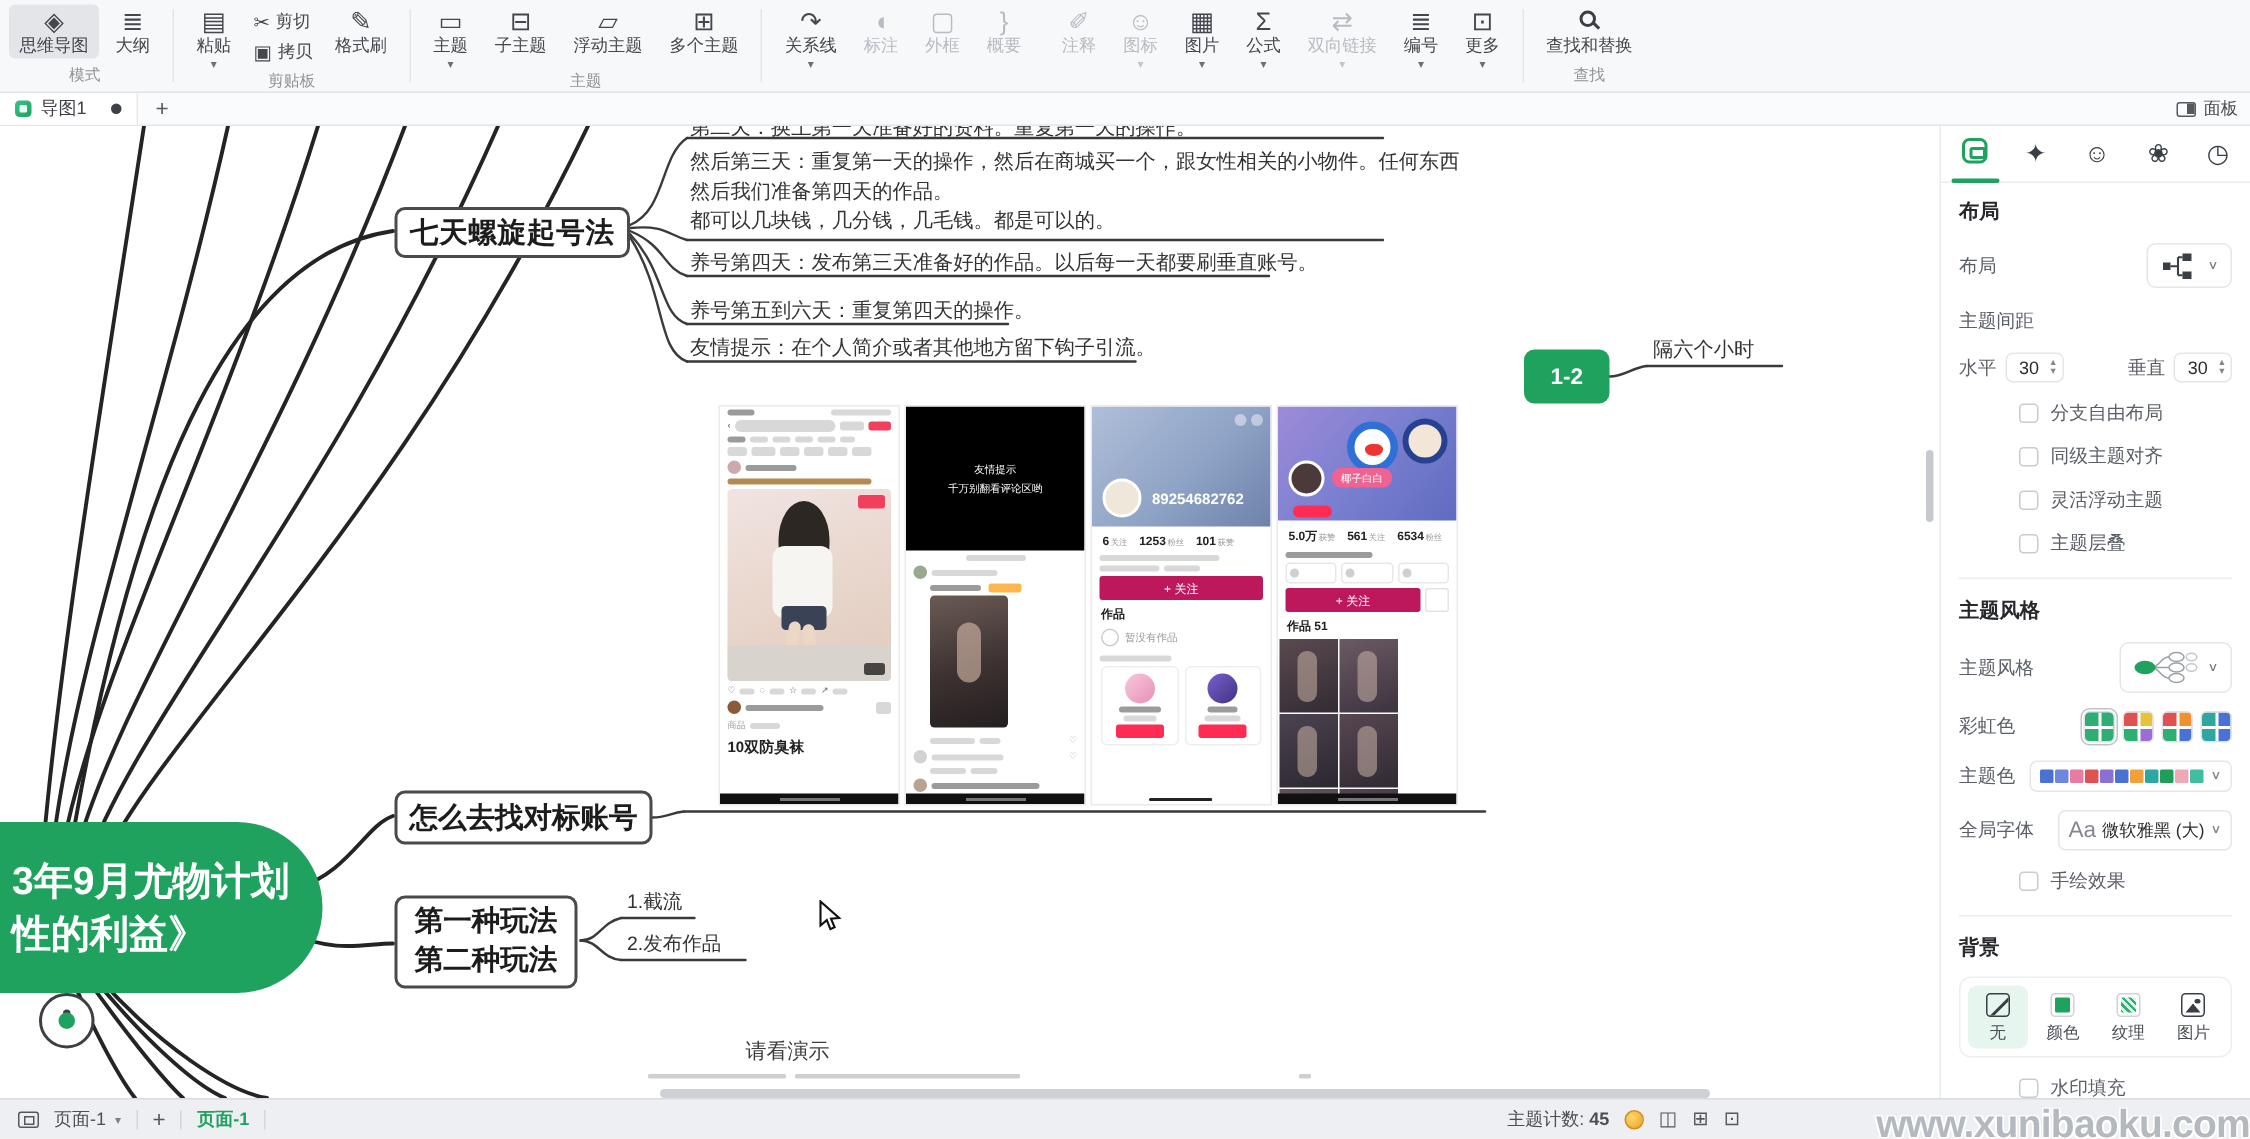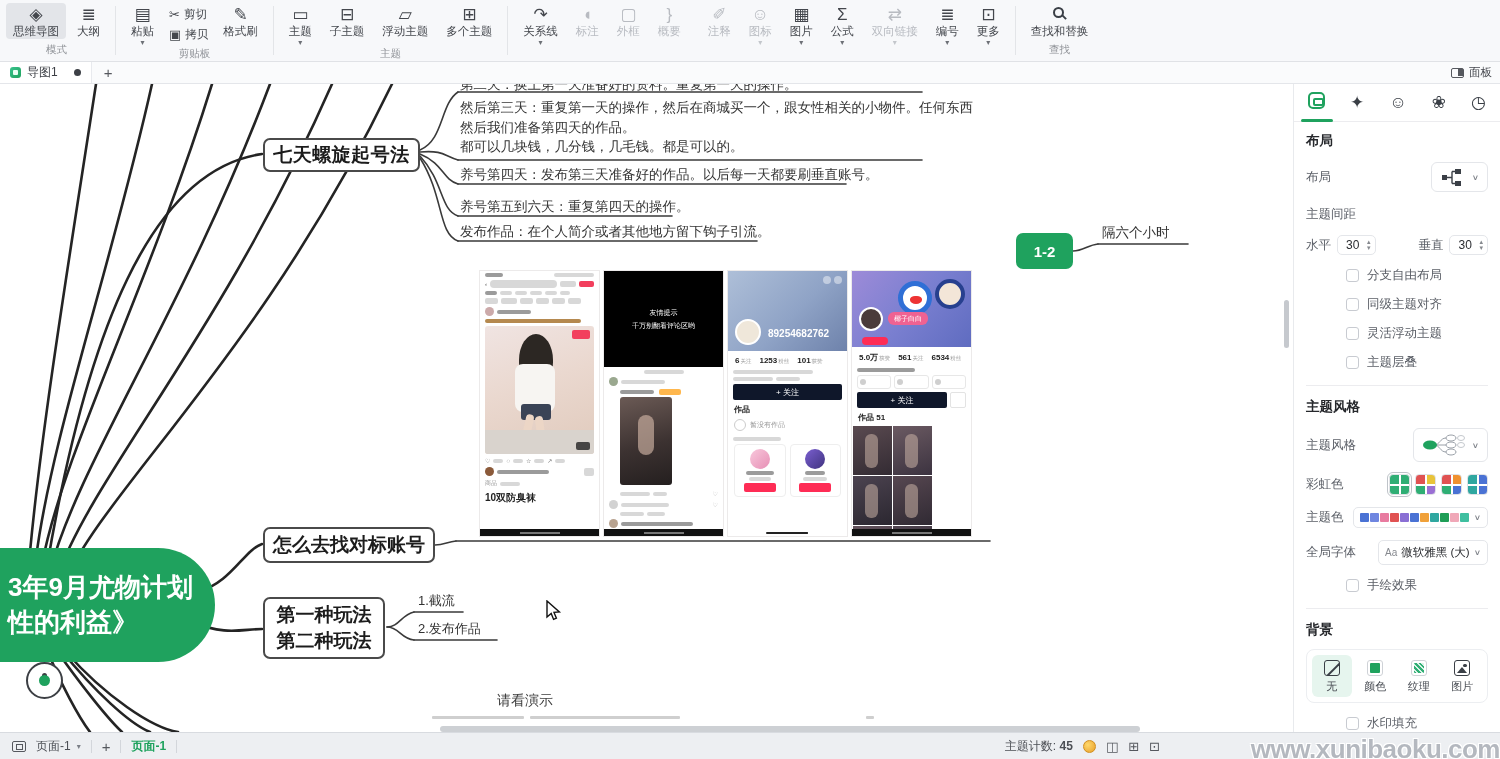--- a/index.html
+++ b/index.html
@@ -84,21 +84,21 @@
   .thumb { width:52px; height:88px; border-radius:3px; margin:2px 0 2px 16px; background:linear-gradient(165deg,#6b5a55 0%,#3c3231 55%,#241f1f 100%); position:relative; }
   .thumb::after { content:""; position:absolute; left:18px; top:18px; width:16px; height:40px; background:#cfb4a4; border-radius:8px; opacity:.65; }
   .p-head3 { height:80px; background:linear-gradient(135deg,#aebfd8 0%,#8fa3c6 55%,#6e82ab 100%); position:relative; }
   .p-head3 .av { position:absolute; left:7px; bottom:6px; width:26px; height:26px; border-radius:50%; background:#efe7da; border:2px solid #fff; }
   .p-head3 .nm { position:absolute; left:40px; bottom:12px; color:#fff; font-weight:bold; font-size:10px; }
   .p-head3 .tic { position:absolute; top:5px; right:5px; display:flex; gap:3px; }
   .p-head3 .tic i { width:8px; height:8px; border-radius:50%; background:rgba(255,255,255,.45); display:block; }
   .p-stats { display:flex; gap:7px; padding:5px 6px 2px; align-items:baseline; }
   .p-stats b { font-size:8px; color:#222; }
   .p-stats span { font-size:5.5px; color:#999; margin-left:1px; }
-  .redbtn { margin:3px 5px 0; height:16px; background:#0f172a; border-radius:2px; color:#fff; font-size:8px; display:flex; align-items:center; justify-content:center; }
+  .redbtn { margin:3px 5px 0; height:16px; background:#be185d; border-radius:2px; color:#fff; font-size:8px; display:flex; align-items:center; justify-content:center; }
   .workslbl { padding:4px 6px 1px; font-size:8px; color:#222; font-weight:bold; }
   .emptyrow { display:flex; align-items:center; gap:4px; padding:3px 6px; color:#999; font-size:7px; }
   .emptyrow .ic { width:12px; height:12px; border:1px solid #ccc; border-radius:50%; flex:none; }
   .cards { display:flex; gap:4px; padding:3px 6px; }
   .card { flex:1; border:1px solid #eee; border-radius:4px; display:flex; flex-direction:column; align-items:center; gap:2px; padding:4px 2px; }
   .card .cav { width:20px; height:20px; border-radius:50%; }
   .card .btn { width:32px; height:9px; background:#fe2c55; border-radius:2px; }
   .p-head4 { height:76px; background:linear-gradient(130deg,#9d8bd8 0%,#7a7fd0 50%,#5f6cc0 100%); position:relative; }
   .p-head4 .dora { position:absolute; left:46px; top:10px; width:34px; height:34px; background:#fff; border:5px solid #2f6fd6; border-radius:50%; }
   .p-head4 .dora::after { content:""; position:absolute; left:7px; top:10px; width:12px; height:8px; background:#e33; border-radius:50% 50% 60% 60%; }
@@ -145,21 +145,21 @@
   .sw.sel { outline:1.5px solid #bfc3c9; outline-offset:1.5px; }
   .sw::after { content:""; position:absolute; left:0; top:9px; width:100%; height:2px; background:#fff; }
   .sw::before { content:""; position:absolute; top:0; left:9px; height:100%; width:2px; background:#fff; z-index:1; }
   .sw1 { background:#2fae74; }
   .sw2 { background:conic-gradient(#e8c33a 0 25%, #9a6fd4 0 50%, #2fae74 0 75%, #e05252 0 100%); }
   .sw3 { background:conic-gradient(#f0912f 0 25%, #4a72d4 0 50%, #2fae74 0 75%, #e05252 0 100%); }
   .sw4 { background:conic-gradient(#4a72d4 0 50%, #2fa7a0 0 100%); }
   .themestrip { display:flex; align-items:center; gap:5px; border:1px solid #e4e6ea; border-radius:5px; padding:4px 6px; }
   .tc { width:9px; height:9px; border-radius:1px; }
   .fontdrop { display:flex; align-items:center; gap:4px; border:1px solid #e4e6ea; border-radius:5px; padding:4px 6px; font-size:11.5px; color:#2b2d31; }
-  .aa { color:#85888e; font-size:10px; }
+  .aa { color:#85888e; font-size:15px; }
   .bgbtns { display:flex; gap:4px; border:1px solid #eceef1; border-radius:8px; padding:5px; margin-top:10px; }
   .bgopt { flex:1; display:flex; flex-direction:column; align-items:center; gap:3px; padding:5px 0 3px; border-radius:6px; font-size:11px; color:#4a4e55; }
   .bgopt.sel { background:#e6f5ee; }
   .bg-ic { width:16px; height:16px; border:1.5px solid #3a3f46; border-radius:3px; position:relative; overflow:hidden; }
   .bg-ic.none::after { content:""; position:absolute; left:-2px; top:6px; width:24px; height:1.5px; background:#3a3f46; transform:rotate(-45deg); }
   .bg-ic.color { border-color:#cfd2d7; } .bg-ic.color::after { content:""; position:absolute; inset:2px; background:#1fa25e; border-radius:1px; }
   .bg-ic.texture { border-color:#cfd2d7; } .bg-ic.texture::after { content:""; position:absolute; inset:2px; background:repeating-linear-gradient(45deg,#2fae74 0 1.5px,#d9f2e6 1.5px 3.5px); border-radius:1px; }
   .bg-ic.image { border-color:#3a3f46; } .bg-ic.image::after { content:""; position:absolute; left:2px; bottom:2px; width:0; height:0; border-left:5px solid transparent; border-right:5px solid transparent; border-bottom:6px solid #3a3f46; }
   .bg-ic.image::before { content:""; position:absolute; right:2.5px; top:2.5px; width:3.5px; height:3.5px; border-radius:50%; background:#3a3f46; }
 
@@ -391,21 +391,21 @@
     <div class="note" style="left:1102px; top:140px;">隔六个小时</div>
 
     <div class="note" style="left:460px; top:-8px;">第二天：换上第一天准备好的资料。重复第一天的操作。</div>
     <div class="noteblock">
       <div>然后第三天：重复第一天的操作，然后在商城买一个，跟女性相关的小物件。任何东西</div>
       <div>然后我们准备第四天的作品。</div>
       <div>都可以几块钱，几分钱，几毛钱。都是可以的。</div>
     </div>
     <div class="note" style="left:460px; top:82px;">养号第四天：发布第三天准备好的作品。以后每一天都要刷垂直账号。</div>
     <div class="note" style="left:460px; top:114px;">养号第五到六天：重复第四天的操作。</div>
-    <div class="note" style="left:460px; top:139px;">发布作品：在个人简介或者其他地方留下钩子引流。</div>
+    <div class="note" style="left:460px; top:139px;">友情提示：在个人简介或者其他地方留下钩子引流。</div>
 
     <div class="note" style="left:418px; top:508px; font-size:13px;">1.截流</div>
     <div class="note" style="left:418px; top:536px; font-size:13px;">2.发布作品</div>
 
     <div class="demo">请看演示</div>
     <div class="residue">
       <i style="width:92px;"></i>
         <i style="width:150px;"></i>
         <i style="width:8px; margin-left:180px;"></i>
     </div>

